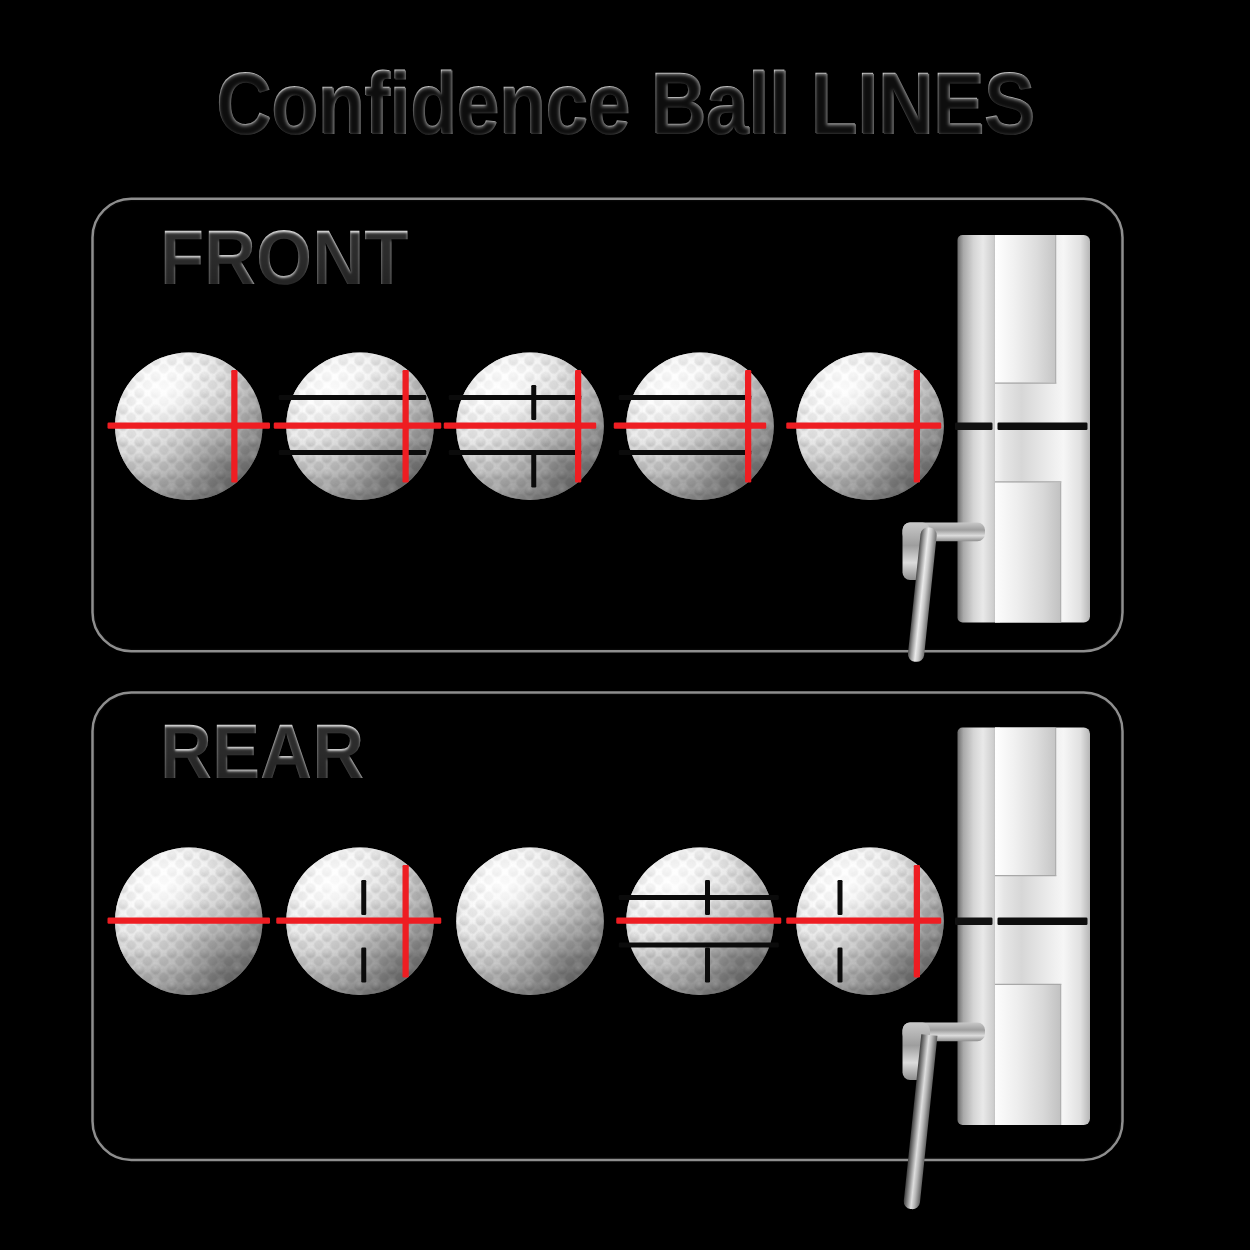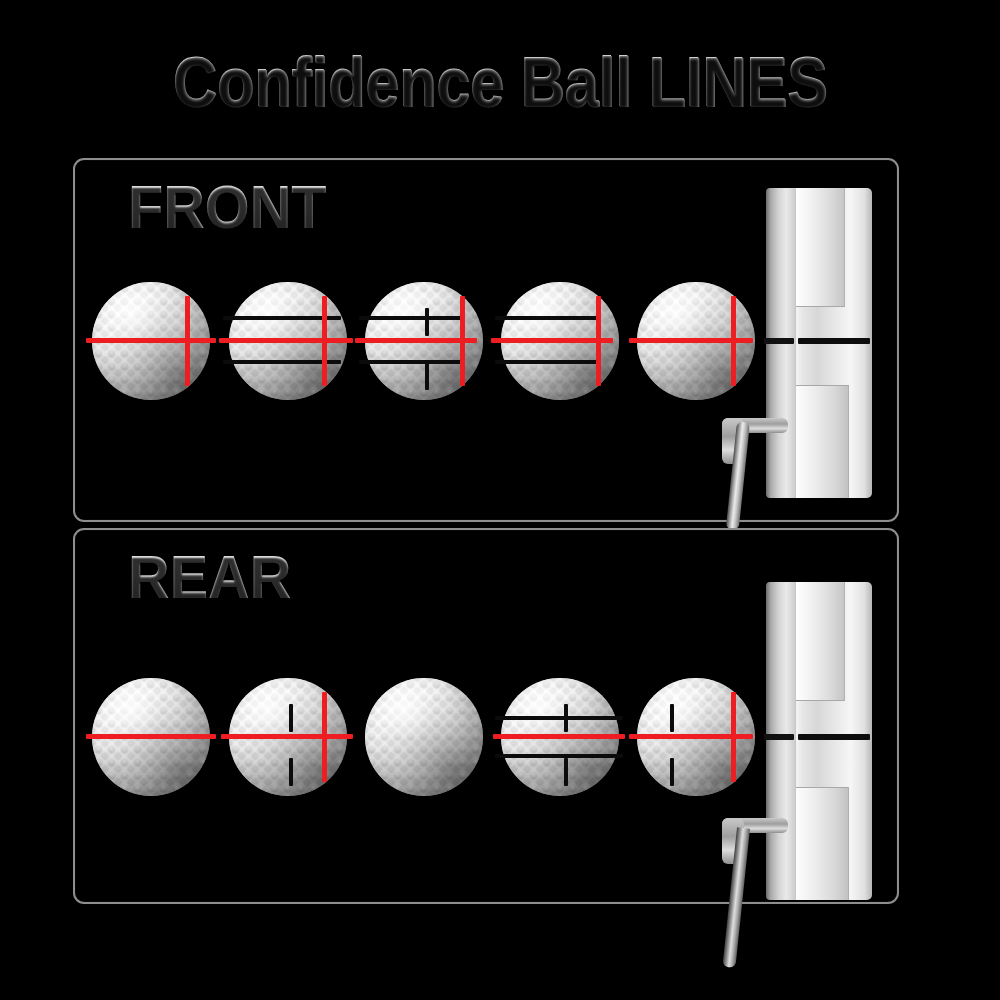--- a/index.html
+++ b/index.html
@@ -46,26 +46,26 @@
     color: transparent;
     -webkit-text-fill-color: transparent;
     white-space: nowrap;
     user-select: none;
   }
 
   
   .panel {
     position: absolute;
     border: 2px solid #8e8e8e;
-    border-radius: 11px;
+    border-radius: 32px;
     background: #000000;
     box-shadow: inset 0 0 0 1px rgba(255,255,255,0.03);
   }
   #panel-front { left: 73px; top: 158px;  width: 822px; height: 360px; }
-  #panel-rear  { left: 73px; top: 528px;  width: 822px; height: 372px; }
+  #panel-rear  { left: 73px; top: 553px;  width: 822px; height: 372px; }
 
   .panel-label {
     position: absolute;
     left: 53px;
     top: 16px;
     font-family: "Liberation Sans", sans-serif;
     font-size: 62px;
     font-weight: bold;
     letter-spacing: 0px;
     line-height: 1;

